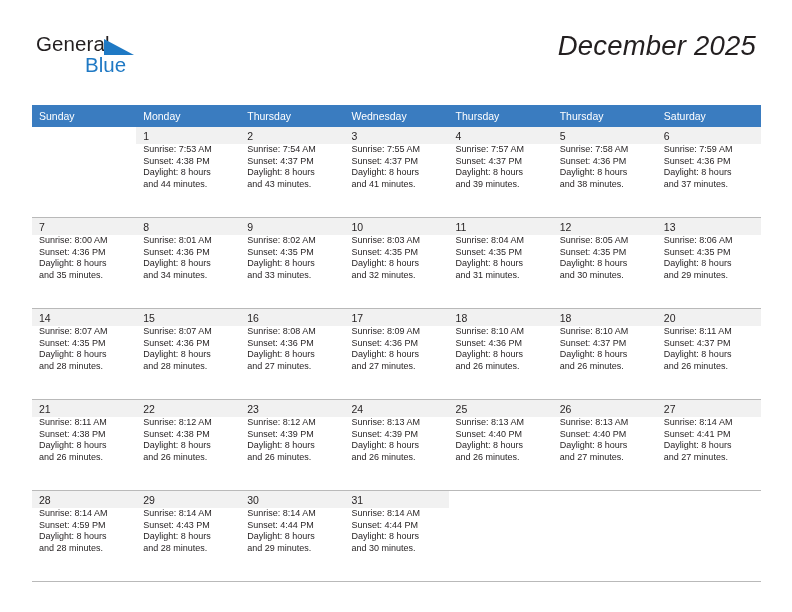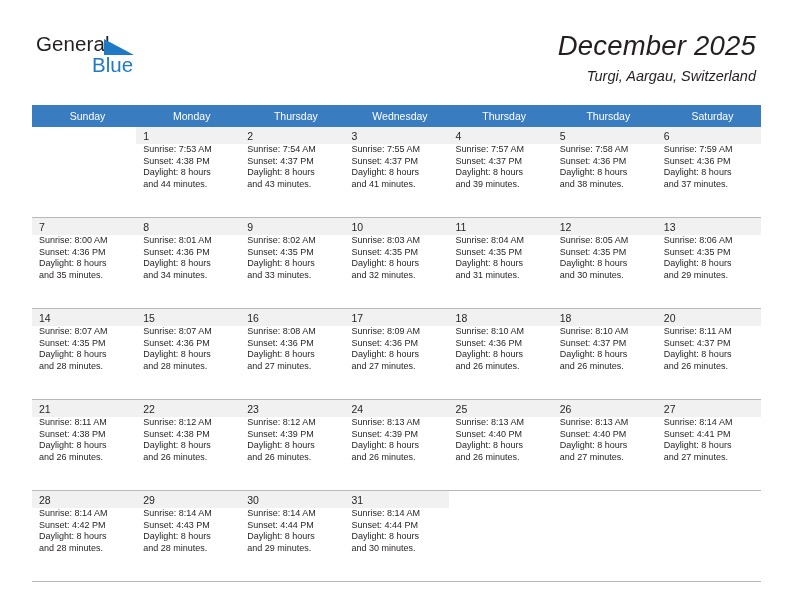--- a/index.html
+++ b/index.html
@@ -45,21 +45,21 @@
   .brand-flag {
     position: absolute;
     left: 68px;
     top: 5px;
     width: 30px;
     height: 17px;
   }
   .brand-flag svg { display: block; }
   .brand-blue {
     position: absolute;
-    left: 56px;
+    left: 49px;
     top: 21px;
     font-size: 20.5px;
     color: #1f79c4;
     line-height: 1;
   }
 
   .title-block {
     position: absolute;
     right: 36px;
     top: 30px;
@@ -87,21 +87,21 @@
     top: 105px;
     width: 729px;
     border-collapse: collapse;
     table-layout: fixed;
   }
   .calendar th {
     background: #3a7cc0;
     color: #ffffff;
     font-size: 10.5px;
     font-weight: normal;
-    text-align: center;
+    text-align: left;
     padding: 5px 0 5px 7px;
     height: 20px;
     border: none;
   }
   .calendar td {
     width: 104.14px;
     height: 90px;
     vertical-align: top;
     padding: 0;
     border: none;
@@ -148,21 +148,20 @@
       <span class="brand-flag">
         <svg width="30" height="17" viewBox="0 0 30 17" xmlns="http://www.w3.org/2000/svg">
           <polygon points="0,0 30,16 0,16" fill="#1f79c4"></polygon>
         </svg>
       </span>
       <span class="brand-blue">Blue</span>
     </div>
 
     <div class="title-block">
       <div class="cal-title">December 2025</div>
-      <div class="cal-subtitle">Turgi, Aargau, Switzerland</div>
     </div>
   </div>
 
   <table class="calendar">
     <thead>
       <tr>
         <th>Sunday</th>
         <th>Monday</th>
         <th>Thursday</th>
         <th>Wednesday</th>
@@ -504,21 +503,21 @@
       <tr class="row-sep">
         <td colspan="7"></td>
       </tr>
 
       <tr>
         <td>
           <div class="cell-inner">
             <div class="daynum-bar">28</div>
             <div class="cell-body">
               <div>Sunrise: 8:14 AM</div>
-              <div>Sunset: 4:42 PM</div>
+              <div>Sunset: 4:59 PM</div>
               <div>Daylight: 8 hours</div>
               <div>and 28 minutes.</div>
             </div>
           </div>
         </td>
         <td>
           <div class="cell-inner">
             <div class="daynum-bar">29</div>
             <div class="cell-body">
               <div>Sunrise: 8:14 AM</div>

